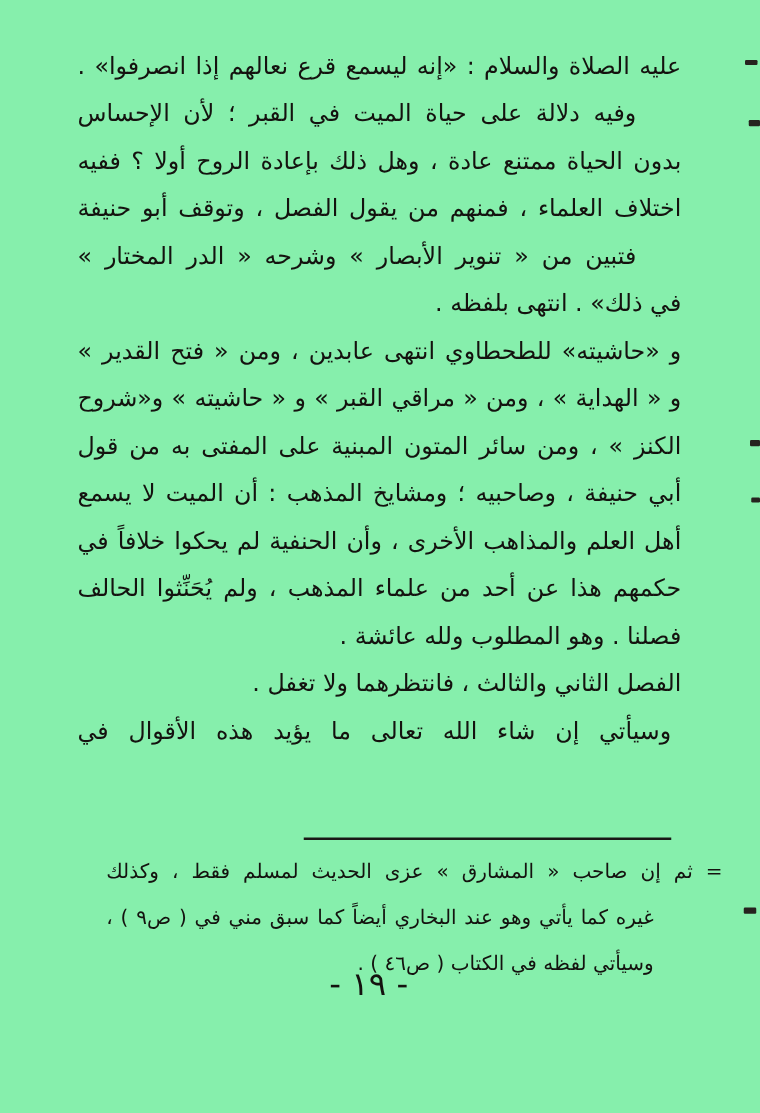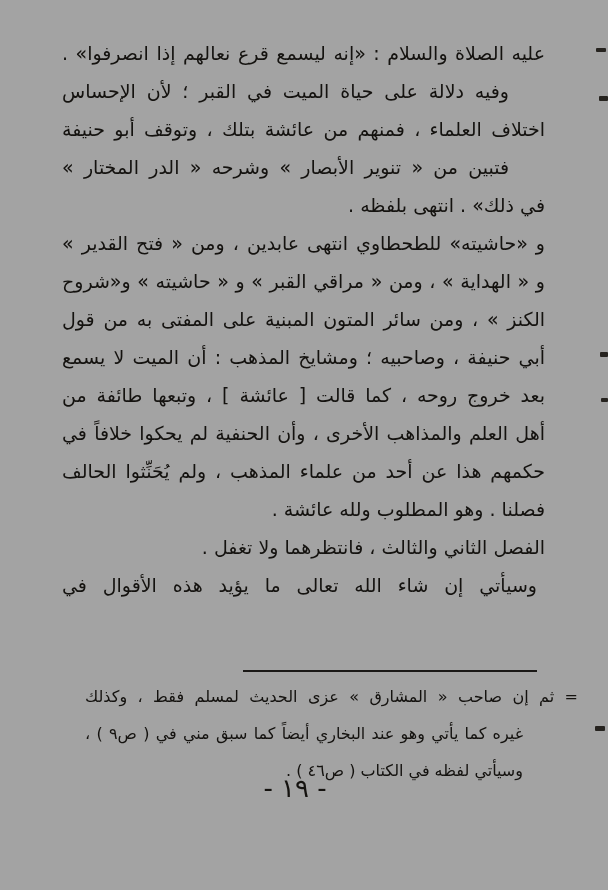--- a/index.html
+++ b/index.html
@@ -1,20 +1,20 @@
 <!DOCTYPE html>
 <html lang="ar"><head>
 <meta charset="utf-8">
 <style>
   html,body { margin:0; padding:0; background:#e8e8e8; }
   .page {
     position:relative;
     width:608px; height:890px;
     margin:0 auto;
-    background:#a3a3a3;
+    background:#86efac;
     font-family:"DejaVu Sans", sans-serif;
     direction:rtl;
     color:#14120f;
     overflow:hidden;
   }
   
   .main-text {
     position:absolute;
     top:34px; right:63px; left:62px;
     font-size:19px;
@@ -82,28 +82,28 @@
   .tick-5 { left:595px; top:726px; width:10px; height:5px; }
 </style>
 </head>
 <body>
 
 <div class="page">
 
   <div class="main-text" lang="ar">
     <div class="line fill">عليه الصلاة والسلام : «إنه ليسمع قرع نعالهم إذا انصرفوا» .</div>
     <div class="line fill indent">وفيه دلالة على حياة الميت في القبر ؛ لأن الإحساس</div>
-    <div class="line fill">اختلاف العلماء ، فمنهم من عائشة بتلك ، وتوقف أبو حنيفة</div>
+    <div class="line fill">بدون الحياة ممتنع عادة ، وهل ذلك بإعادة الروح أولا ؟ ففيه</div>
+    <div class="line fill">اختلاف العلماء ، فمنهم من يقول الفصل ، وتوقف أبو حنيفة</div>
     <div class="line fill indent">فتبين من « تنوير الأبصار » وشرحه « الدر المختار »</div>
     <div class="line">في ذلك» . انتهى بلفظه .</div>
     <div class="line fill">و «حاشيته» للطحطاوي انتهى عابدين ، ومن « فتح القدير »</div>
     <div class="line fill">و « الهداية » ، ومن « مراقي القبر » و « حاشيته » و«شروح</div>
     <div class="line fill">الكنز » ، ومن سائر المتون المبنية على المفتى به من قول الإمام</div>
     <div class="line fill">أبي حنيفة ، وصاحبيه ؛ ومشايخ المذهب : أن الميت لا يسمع</div>
-    <div class="line fill">بعد خروج روحه ، كما قالت [ عائشة ] ، وتبعها طائفة من</div>
     <div class="line fill">أهل العلم والمذاهب الأخرى ، وأن الحنفية لم يحكوا خلافاً في</div>
     <div class="line fill">حكمهم هذا عن أحد من علماء المذهب ، ولم يُحَنِّثوا الحالف كما</div>
     <div class="line">فصلنا . وهو المطلوب ولله عائشة .</div>
     <div class="line">الفصل الثاني والثالث ، فانتظرهما ولا تغفل .</div>
     <div class="line fill indent-sm">وسيأتي إن شاء الله تعالى ما يؤيد هذه الأقوال في</div>
   </div>
 
   <div class="footnote-divider"></div>
 
   <div class="footnote" lang="ar">

